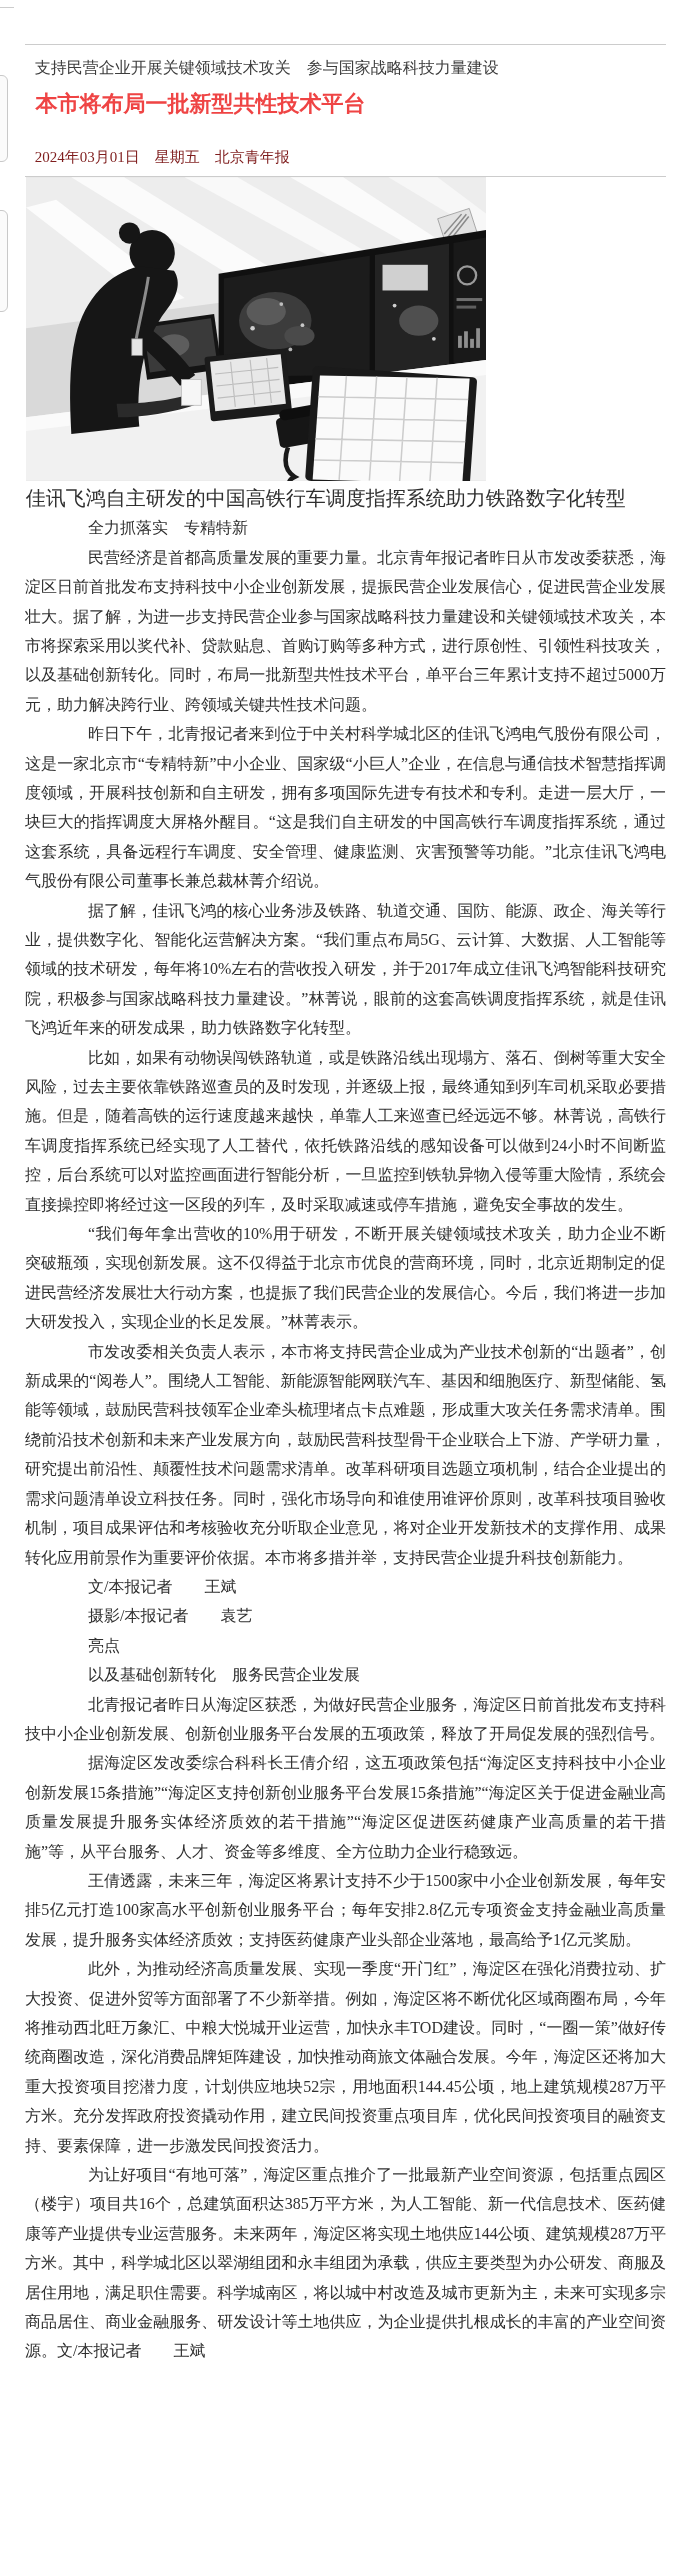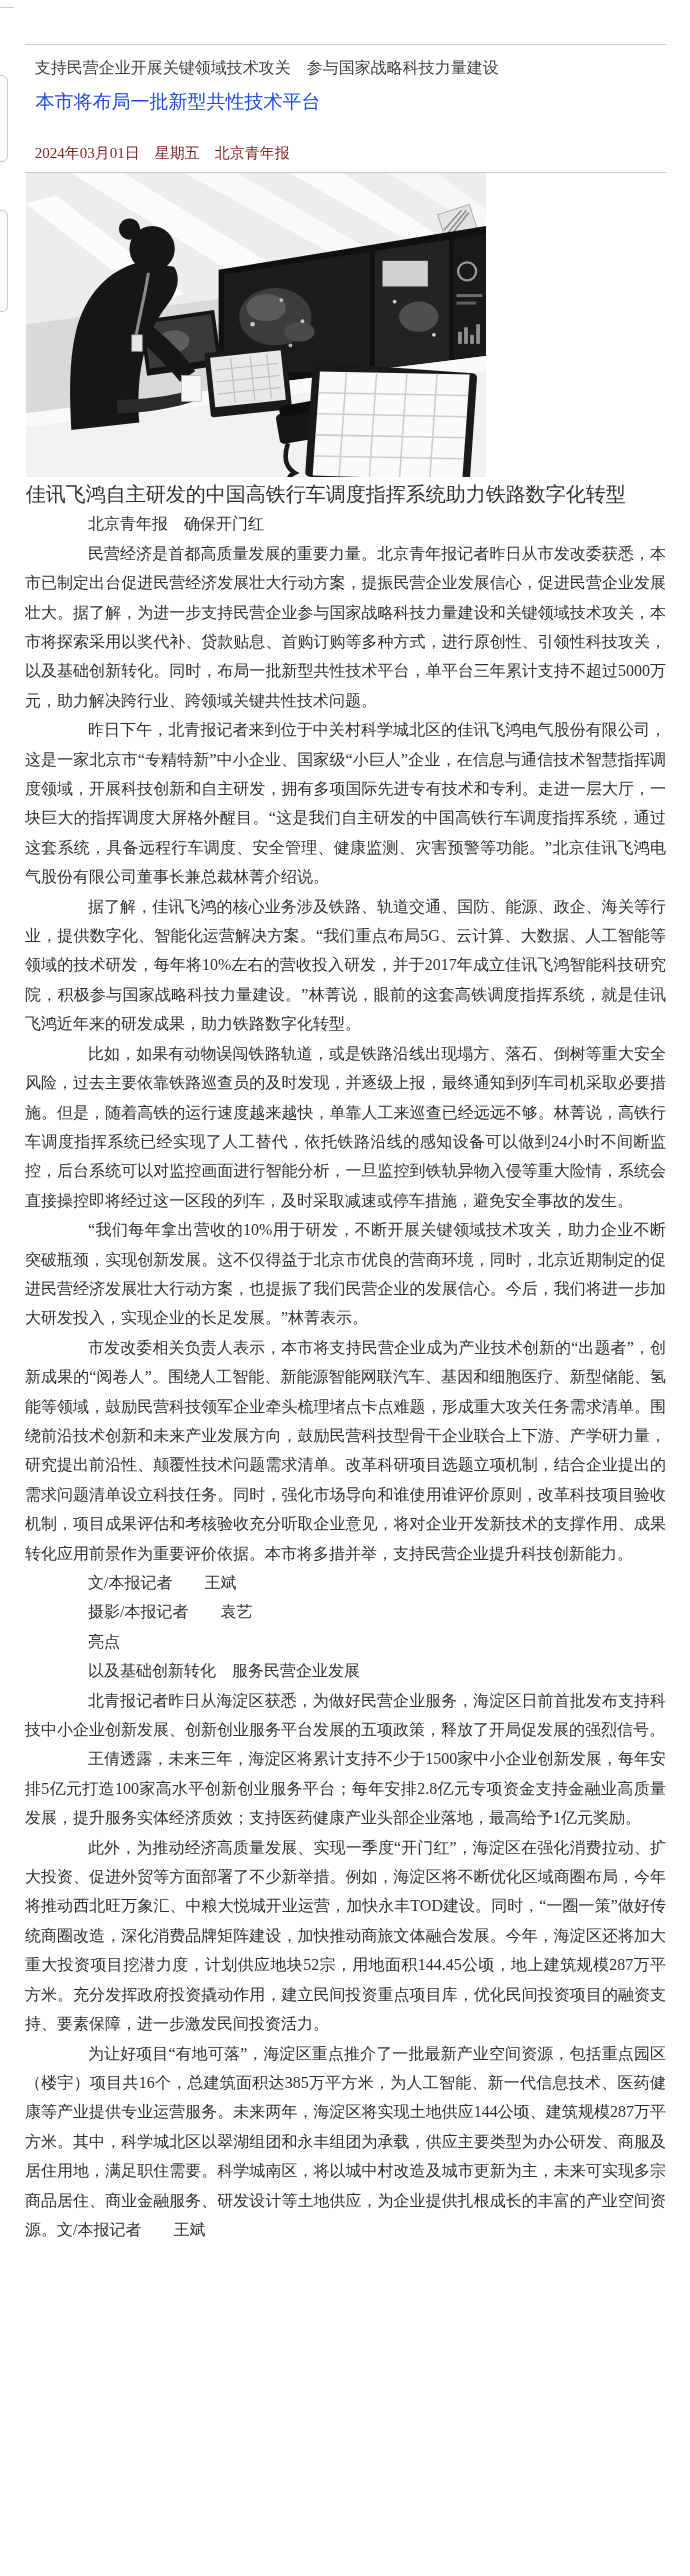--- a/index.html
+++ b/index.html
@@ -17,21 +17,21 @@
   .content {
     margin-left:25px; width:641px; box-sizing:border-box;
     border-top:0.8px solid #cccccc; min-height:2554px;margin-top:44px;
   }
   .kicker {
     margin:13px 0 0 0; padding-left:9.8px;
     font-size:16px; line-height:1.3; color:#3d3d3d;
   }
   .title {
     margin:11.3px 0 0 0; padding-left:10.6px;
-    font-size:19px; line-height:1.3; font-weight:normal; color:#1d4ed8;
+    font-size:22px; line-height:1.3; font-weight:bold; color:#ef4444;
   }
   .dateline {
     margin:29.4px 0 0 0; padding-left:9.8px;
     font-size:15px; line-height:1.3; color:#7f1d1d;
   }
   .divider { margin-top:8.3px; height:0; border-top:0.8px solid #cccccc; }
 
   .photo-wrap { margin:22px 0 0 0.8px; width:460px; height:304px; }
   .photo-wrap svg { display:block; width:460px; height:304px; }
 
@@ -146,32 +146,33 @@
 
       <path d="M162,132 C158,160 150,190 146,214" stroke="#8c8c8c" stroke-width="4" fill="none"></path>
       <rect x="140" y="214" width="14" height="22" fill="#e6e6e6" stroke="#8a8a8a"></rect>
 
       <rect x="206" y="268" width="26" height="34" fill="#f6f6f6" stroke="#bbb"></rect>
     </svg>
   </figure>
 
   <p class="caption">佳讯飞鸿自主研发的中国高铁行车调度指挥系统助力铁路数字化转型</p>
 
-  <p class="bp">北京青年报　确保开门红</p>
-  <p class="bp">民营经济是首都高质量发展的重要力量。北京青年报记者昨日从市发改委获悉，本市已制定出台促进民营经济发展壮大行动方案，提振民营企业发展信心，促进民营企业发展壮大。据了解，为进一步支持民营企业参与国家战略科技力量建设和关键领域技术攻关，本市将探索采用以奖代补、贷款贴息、首购订购等多种方式，进行原创性、引领性科技攻关，以及基础创新转化。同时，布局一批新型共性技术平台，单平台三年累计支持不超过5000万元，助力解决跨行业、跨领域关键共性技术问题。</p>
+  <p class="bp">全力抓落实　专精特新</p>
+  <p class="bp">民营经济是首都高质量发展的重要力量。北京青年报记者昨日从市发改委获悉，海淀区日前首批发布支持科技中小企业创新发展，提振民营企业发展信心，促进民营企业发展壮大。据了解，为进一步支持民营企业参与国家战略科技力量建设和关键领域技术攻关，本市将探索采用以奖代补、贷款贴息、首购订购等多种方式，进行原创性、引领性科技攻关，以及基础创新转化。同时，布局一批新型共性技术平台，单平台三年累计支持不超过5000万元，助力解决跨行业、跨领域关键共性技术问题。</p>
   <p class="bp">昨日下午，北青报记者来到位于中关村科学城北区的佳讯飞鸿电气股份有限公司，这是一家北京市“专精特新”中小企业、国家级“小巨人”企业，在信息与通信技术智慧指挥调度领域，开展科技创新和自主研发，拥有多项国际先进专有技术和专利。走进一层大厅，一块巨大的指挥调度大屏格外醒目。“这是我们自主研发的中国高铁行车调度指挥系统，通过这套系统，具备远程行车调度、安全管理、健康监测、灾害预警等功能。”北京佳讯飞鸿电气股份有限公司董事长兼总裁林菁介绍说。</p>
   <p class="bp">据了解，佳讯飞鸿的核心业务涉及铁路、轨道交通、国防、能源、政企、海关等行业，提供数字化、智能化运营解决方案。“我们重点布局5G、云计算、大数据、人工智能等领域的技术研发，每年将10%左右的营收投入研发，并于2017年成立佳讯飞鸿智能科技研究院，积极参与国家战略科技力量建设。”林菁说，眼前的这套高铁调度指挥系统，就是佳讯飞鸿近年来的研发成果，助力铁路数字化转型。</p>
   <p class="bp">比如，如果有动物误闯铁路轨道，或是铁路沿线出现塌方、落石、倒树等重大安全风险，过去主要依靠铁路巡查员的及时发现，并逐级上报，最终通知到列车司机采取必要措施。但是，随着高铁的运行速度越来越快，单靠人工来巡查已经远远不够。林菁说，高铁行车调度指挥系统已经实现了人工替代，依托铁路沿线的感知设备可以做到24小时不间断监控，后台系统可以对监控画面进行智能分析，一旦监控到铁轨异物入侵等重大险情，系统会直接操控即将经过这一区段的列车，及时采取减速或停车措施，避免安全事故的发生。</p>
   <p class="bp">“我们每年拿出营收的10%用于研发，不断开展关键领域技术攻关，助力企业不断突破瓶颈，实现创新发展。这不仅得益于北京市优良的营商环境，同时，北京近期制定的促进民营经济发展壮大行动方案，也提振了我们民营企业的发展信心。今后，我们将进一步加大研发投入，实现企业的长足发展。”林菁表示。</p>
   <p class="bp">市发改委相关负责人表示，本市将支持民营企业成为产业技术创新的“出题者”，创新成果的“阅卷人”。围绕人工智能、新能源智能网联汽车、基因和细胞医疗、新型储能、氢能等领域，鼓励民营科技领军企业牵头梳理堵点卡点难题，形成重大攻关任务需求清单。围绕前沿技术创新和未来产业发展方向，鼓励民营科技型骨干企业联合上下游、产学研力量，研究提出前沿性、颠覆性技术问题需求清单。改革科研项目选题立项机制，结合企业提出的需求问题清单设立科技任务。同时，强化市场导向和谁使用谁评价原则，改革科技项目验收机制，项目成果评估和考核验收充分听取企业意见，将对企业开发新技术的支撑作用、成果转化应用前景作为重要评价依据。本市将多措并举，支持民营企业提升科技创新能力。</p>
   <p class="bp">文/本报记者　　王斌</p>
   <p class="bp">摄影/本报记者　　袁艺</p>
   <p class="bp">亮点</p>
   <p class="bp">以及基础创新转化　服务民营企业发展</p>
   <p class="bp">北青报记者昨日从海淀区获悉，为做好民营企业服务，海淀区日前首批发布支持科技中小企业创新发展、创新创业服务平台发展的五项政策，释放了开局促发展的强烈信号。</p>
+  <p class="bp">据海淀区发改委综合科科长王倩介绍，这五项政策包括“海淀区支持科技中小企业创新发展15条措施”“海淀区支持创新创业服务平台发展15条措施”“海淀区关于促进金融业高质量发展提升服务实体经济质效的若干措施”“海淀区促进医药健康产业高质量的若干措施”等，从平台服务、人才、资金等多维度、全方位助力企业行稳致远。</p>
   <p class="bp">王倩透露，未来三年，海淀区将累计支持不少于1500家中小企业创新发展，每年安排5亿元打造100家高水平创新创业服务平台；每年安排2.8亿元专项资金支持金融业高质量发展，提升服务实体经济质效；支持医药健康产业头部企业落地，最高给予1亿元奖励。</p>
   <p class="bp">此外，为推动经济高质量发展、实现一季度“开门红”，海淀区在强化消费拉动、扩大投资、促进外贸等方面部署了不少新举措。例如，海淀区将不断优化区域商圈布局，今年将推动西北旺万象汇、中粮大悦城开业运营，加快永丰TOD建设。同时，“一圈一策”做好传统商圈改造，深化消费品牌矩阵建设，加快推动商旅文体融合发展。今年，海淀区还将加大重大投资项目挖潜力度，计划供应地块52宗，用地面积144.45公顷，地上建筑规模287万平方米。充分发挥政府投资撬动作用，建立民间投资重点项目库，优化民间投资项目的融资支持、要素保障，进一步激发民间投资活力。</p>
   <p class="bp">为让好项目“有地可落”，海淀区重点推介了一批最新产业空间资源，包括重点园区（楼宇）项目共16个，总建筑面积达385万平方米，为人工智能、新一代信息技术、医药健康等产业提供专业运营服务。未来两年，海淀区将实现土地供应144公顷、建筑规模287万平方米。其中，科学城北区以翠湖组团和永丰组团为承载，供应主要类型为办公研发、商服及居住用地，满足职住需要。科学城南区，将以城中村改造及城市更新为主，未来可实现多宗商品居住、商业金融服务、研发设计等土地供应，为企业提供扎根成长的丰富的产业空间资源。文/本报记者　　王斌</p>
 
 </div>
 
 <div class="bottom-bar"></div>
 
 
 </body></html>

